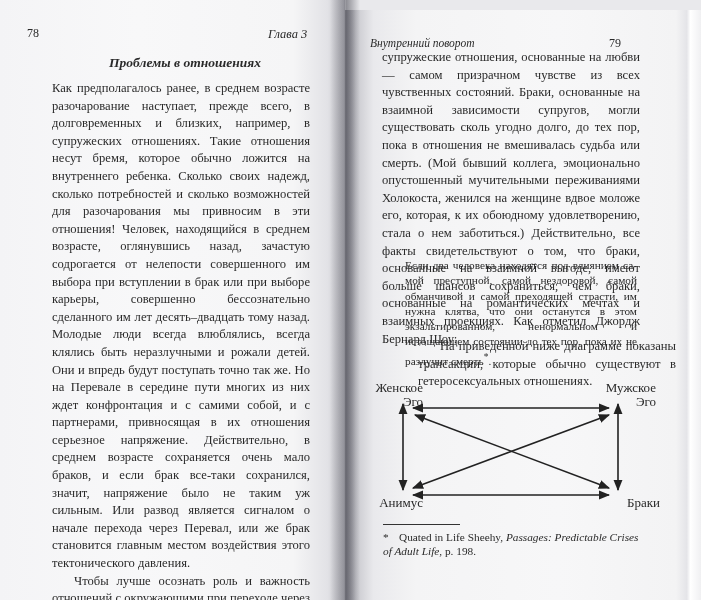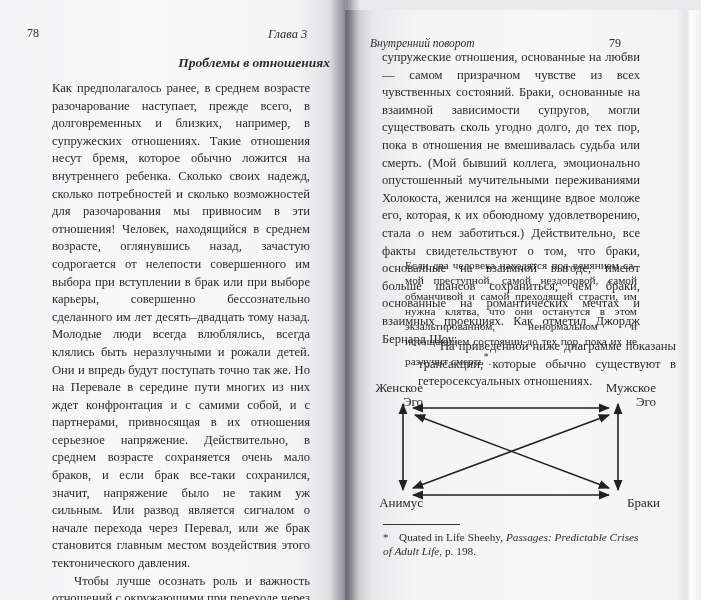--- a/index.html
+++ b/index.html
@@ -26,21 +26,21 @@
   .page-num { position: absolute; top: 26px; font-size: 12px; }
   .italic { font-style: italic; }
   .col {
     position: absolute; font-size: 12.6px; line-height: 17.6px;
     text-align: justify; hyphens: manual;
   }
   .col p { margin: 0; }
   .indent { text-indent: 22px; }
   .section-title {
     position: absolute; left: 40px; width: 290px; top: 55px;
-    text-align: right; font-weight: bold; font-style: italic; font-size: 13.5px;
+    text-align: center; font-weight: bold; font-style: italic; font-size: 13.5px;
   }
   .quote {
     position: absolute; left: 405px; width: 232px; top: 258px;
     font-size: 11.3px; line-height: 15.3px; text-align: justify;
   }
   .footnote-rule { position: absolute; left: 383px; top: 524px; width: 77px; border-top: 1px solid #333; }
   .footnote {
     position: absolute; left: 383px; top: 530px; width: 260px;
     font-size: 11.3px; line-height: 14px;
   }

